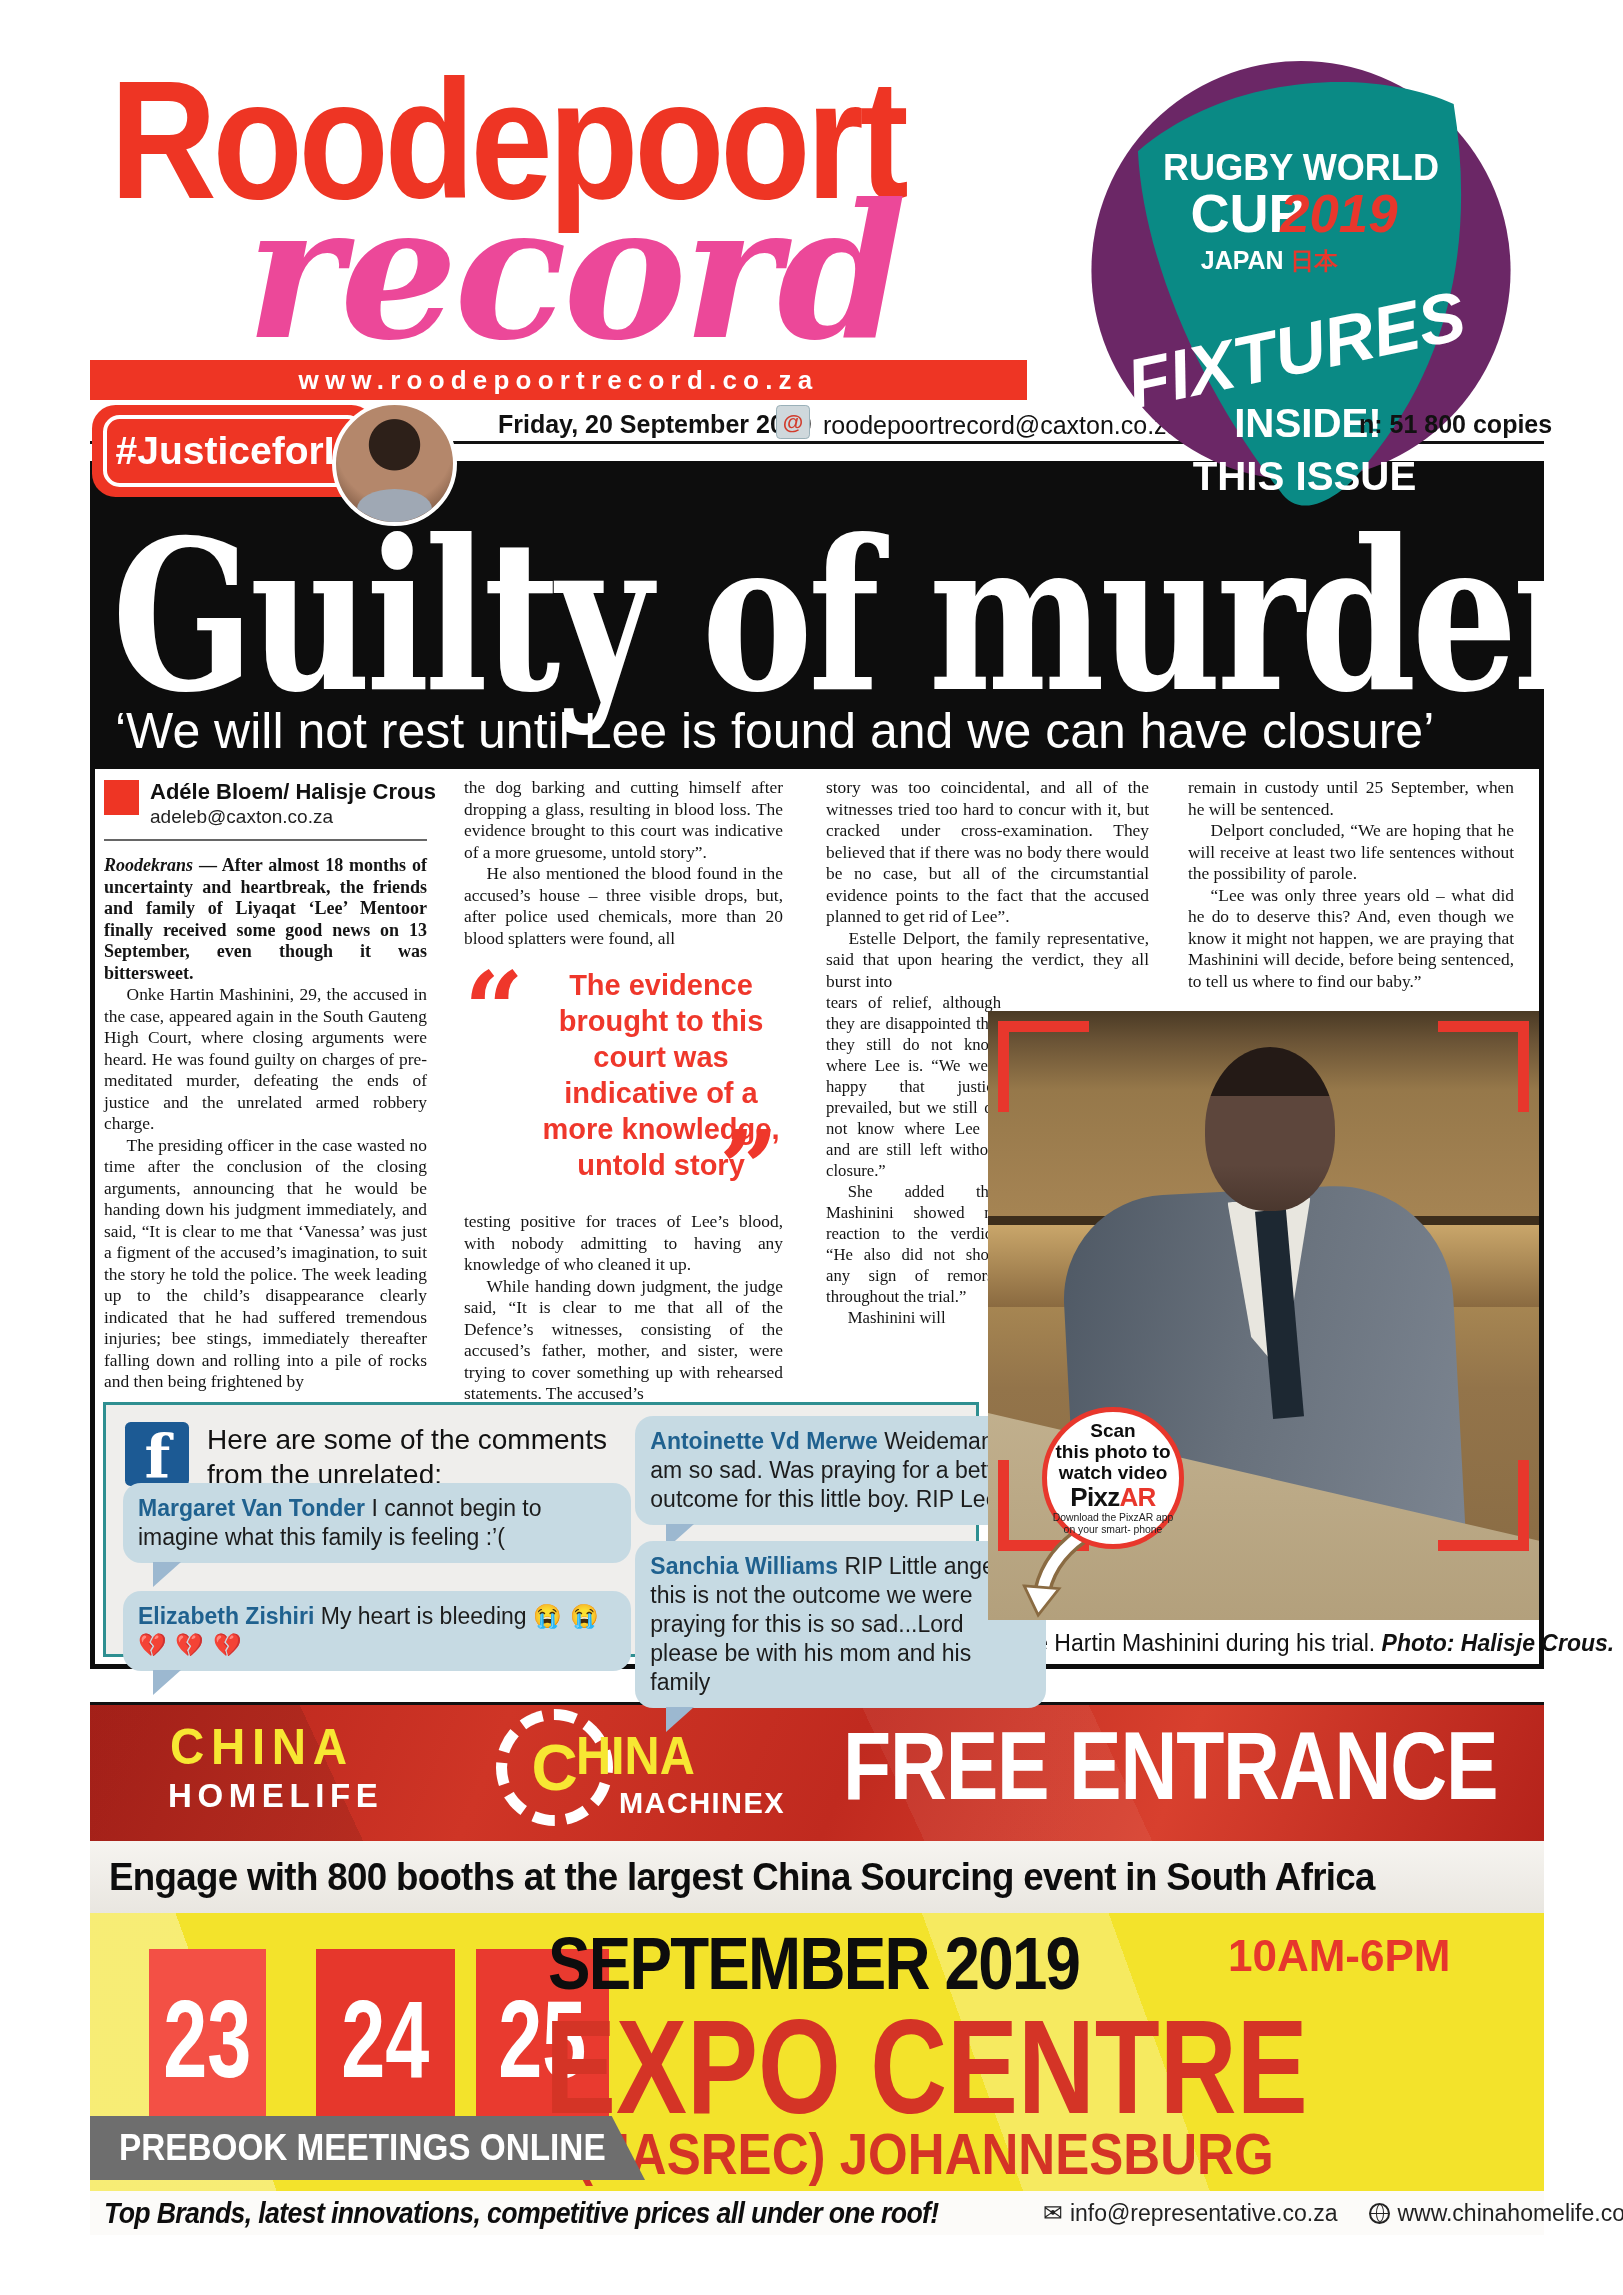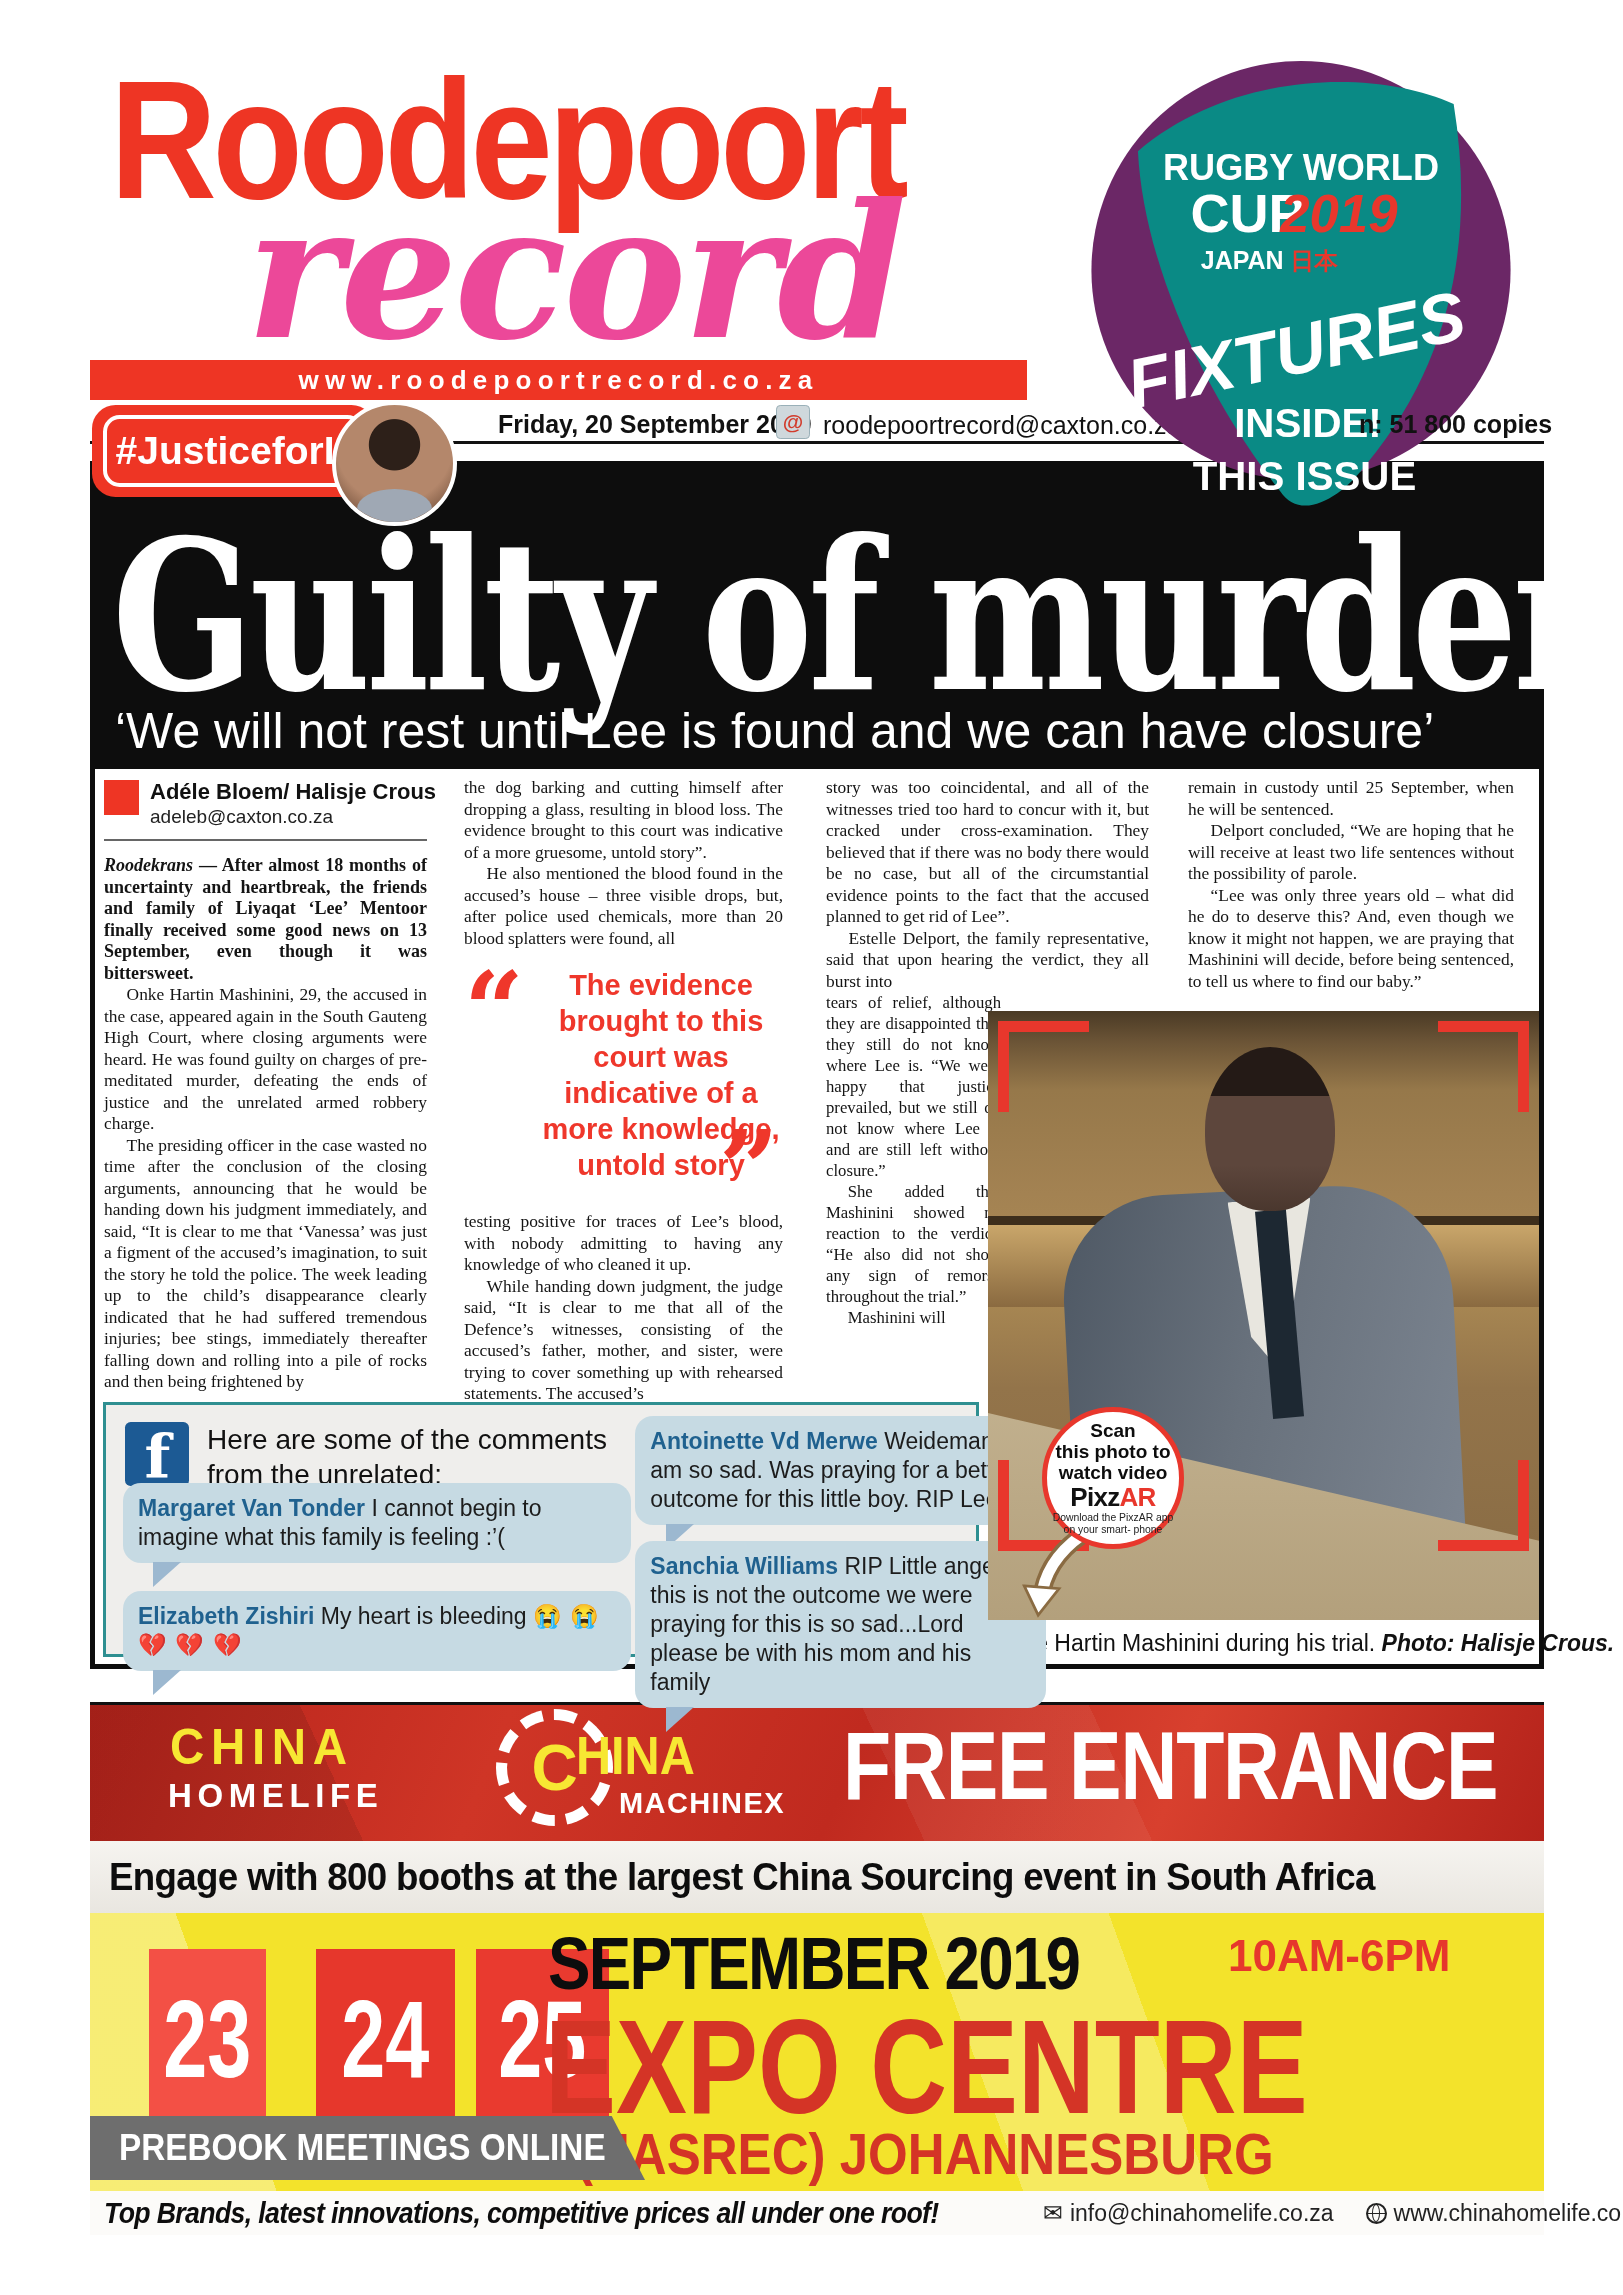--- a/index.html
+++ b/index.html
@@ -344,21 +344,21 @@
     <div class="place">(NASREC) JOHANNESBURG</div>
     <div class="prebook">
       <span>PREBOOK MEETINGS ONLINE</span>
     </div>
   </div>
 
   <div class="abs ad-footer">
     <span class="tagline">Top Brands, latest innovations, competitive prices all under one roof!</span>
     <span class="f-item">
       <span class="env">✉</span>
-      <span>info@chinahomelife.co.za</span>
+      <span>info@representative.co.za</span>
     </span>
     <span class="f-item">
       <span class="globe-icon"></span>
       <span>www.chinahomelife.co.za</span>
     </span>
 
   </div>
 
 </div>
 

